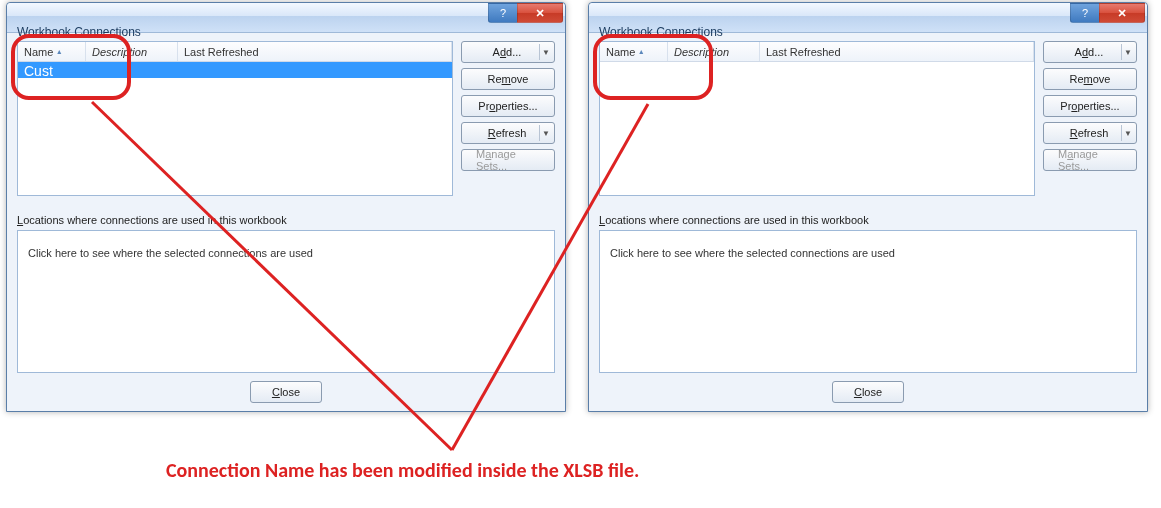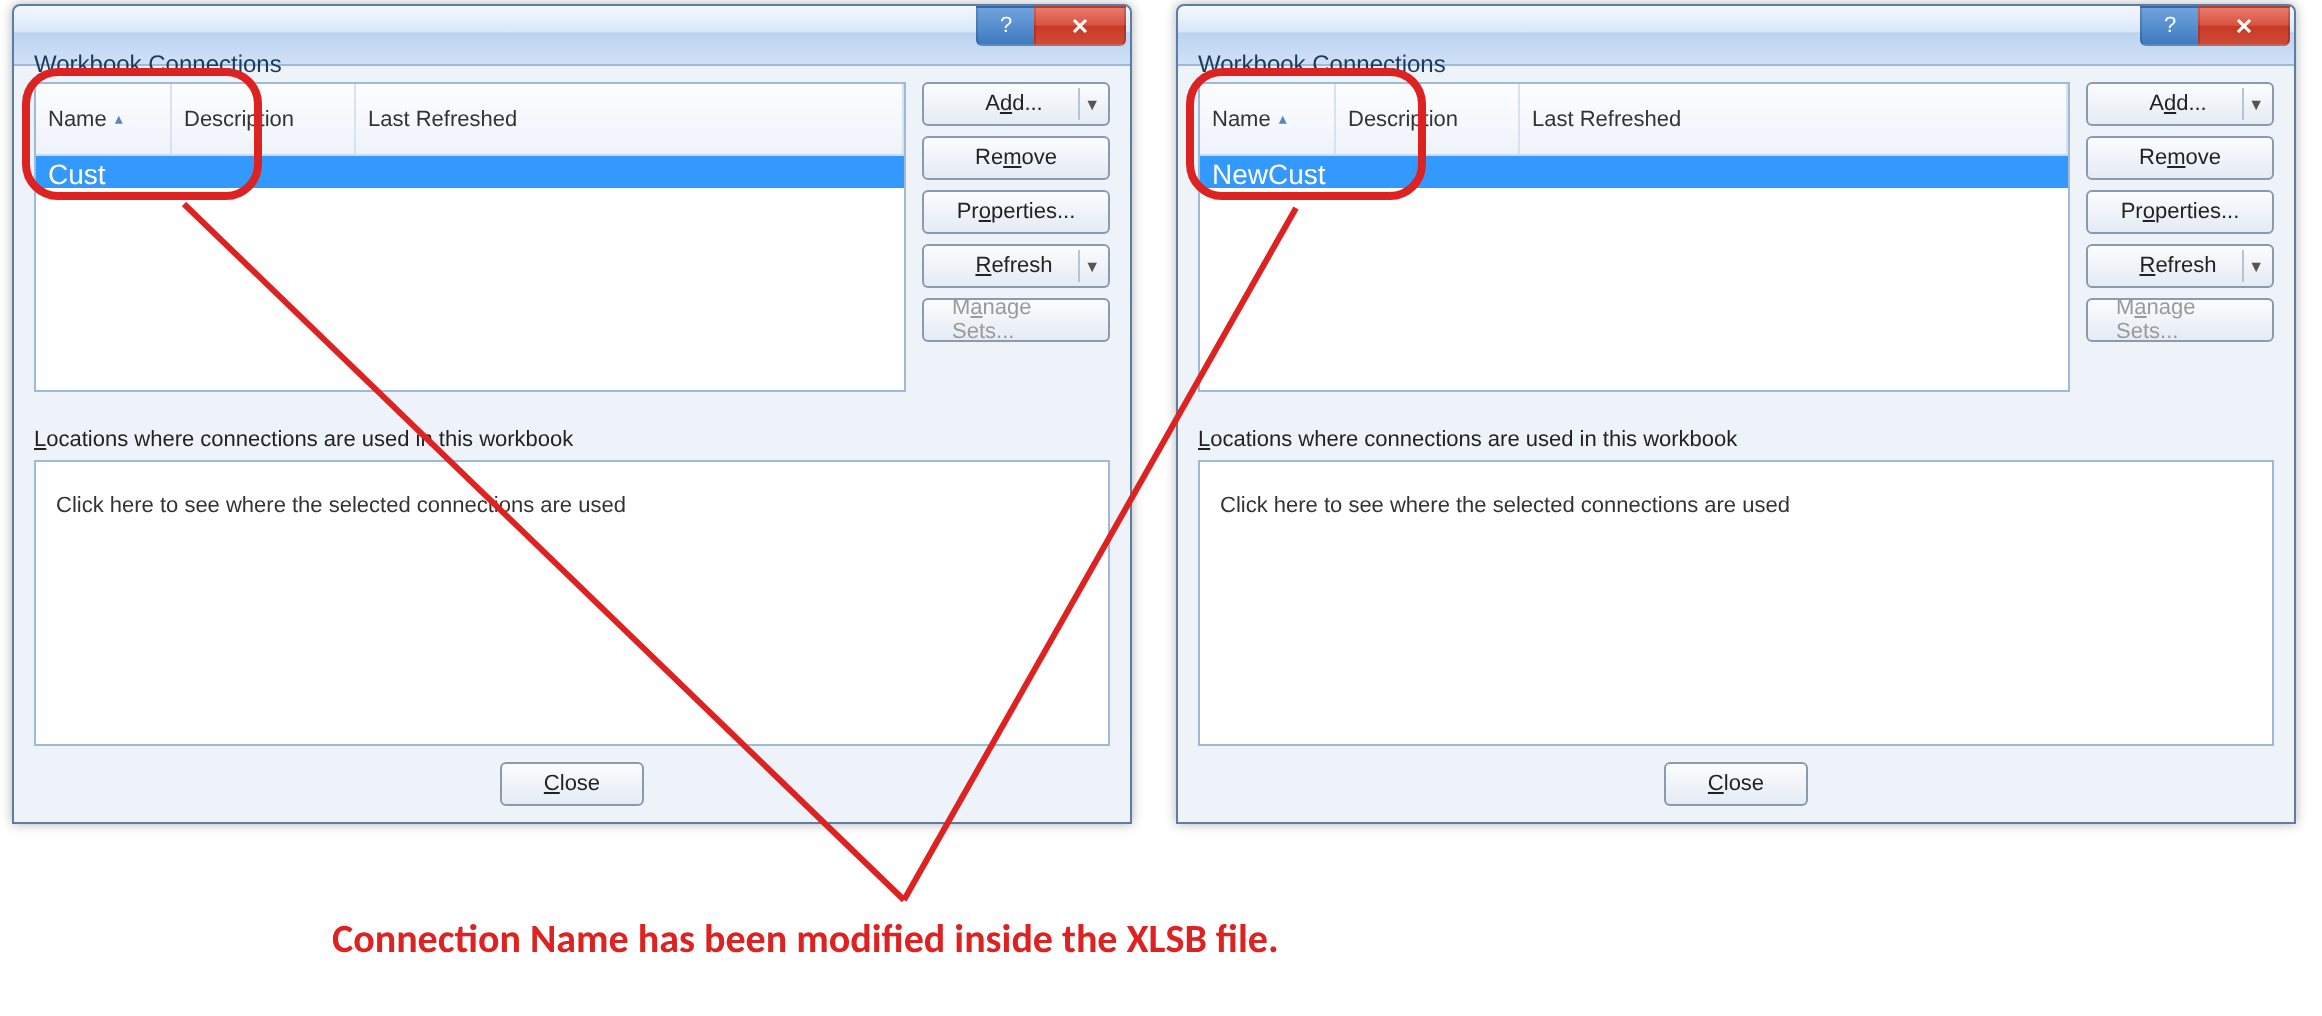--- a/index.html
+++ b/index.html
@@ -78,33 +78,33 @@
     flex: 1;
     background: #fff;
     border: 1px solid #9fb9d8;
     display: flex;
     flex-direction: column;
   }
   .list-header {
     display: flex;
     background: linear-gradient(to bottom,#fdfdfe,#eef3fa);
     border-bottom: 1px solid #d0dae8;
-    height: 36px;
+    height: 20px;
   }
   .list-header .col {
     border-right: 1px solid #d8e1ed;
     padding: 2px 6px;
     font-size: 11px;
     color: #333;
     display: flex;
     align-items: center;
     gap: 4px;
   }
   .col-name { width: 68px; }
-  .col-desc { width: 92px; }
+  .col-desc { width: 92px; font-style: italic; }
   .col-refresh { flex: 1; }
   .sort-caret { color:#5b87bb; font-size:8px; }
   .row {
     height: 16px;
     padding: 1px 6px;
     font-size: 14px;
   }
   .row.selected {
     background: #3399ff;
     color: #fff;
@@ -258,21 +258,20 @@
     <div class="upper">
       <div class="listbox">
         <div class="list-header">
           <div class="col col-name">
               <span>Name</span>
               <span class="sort-caret">▴</span>
             </div>
           <div class="col col-desc">Description</div>
           <div class="col col-refresh">Last Refreshed</div>
         </div>
-        <div class="row selected">NewCust</div>
       </div>
       <div class="side-buttons">
         <div class="btn split">
             <span class="lbl"><span>A</span><span class="ul">d</span><span>d...</span></span>
             <span class="caret">▼</span>
           </div>
         <div class="btn">
             <span class="lbl"><span>Re</span><span class="ul">m</span><span>ove</span></span>
           </div>
         <div class="btn">

